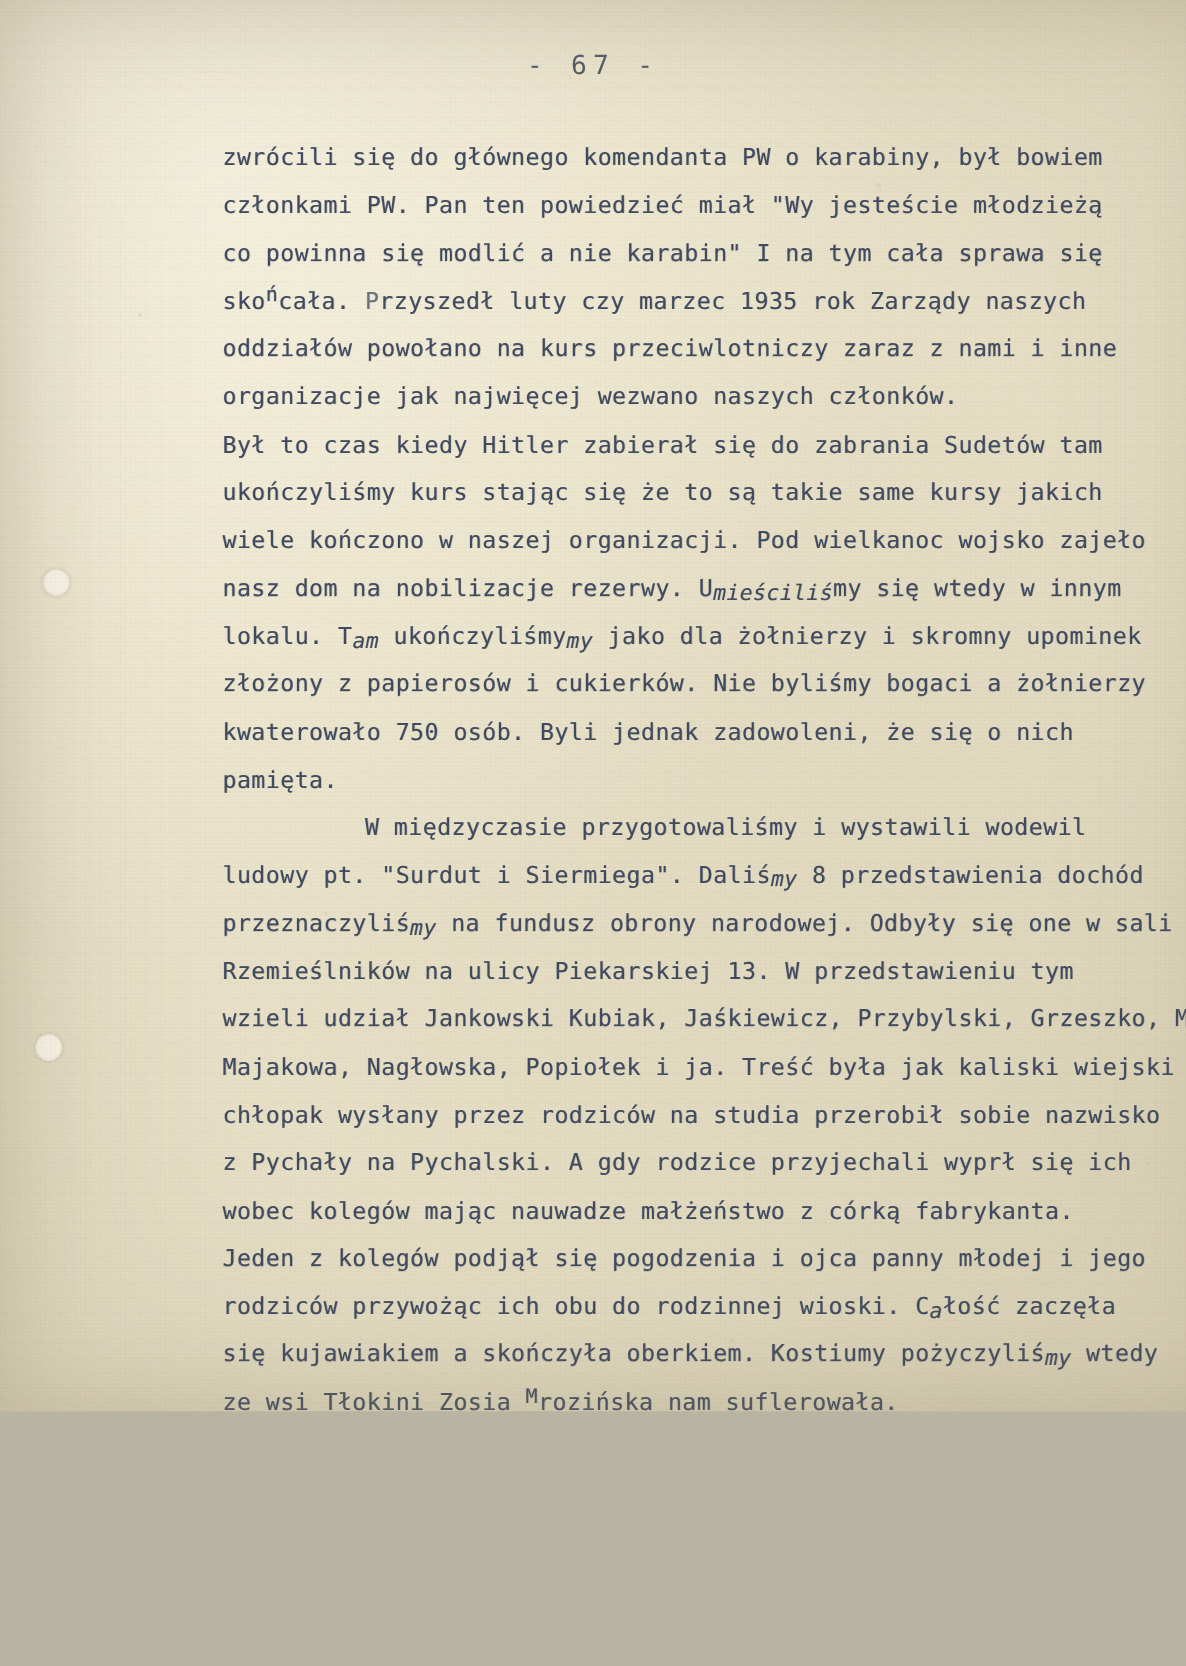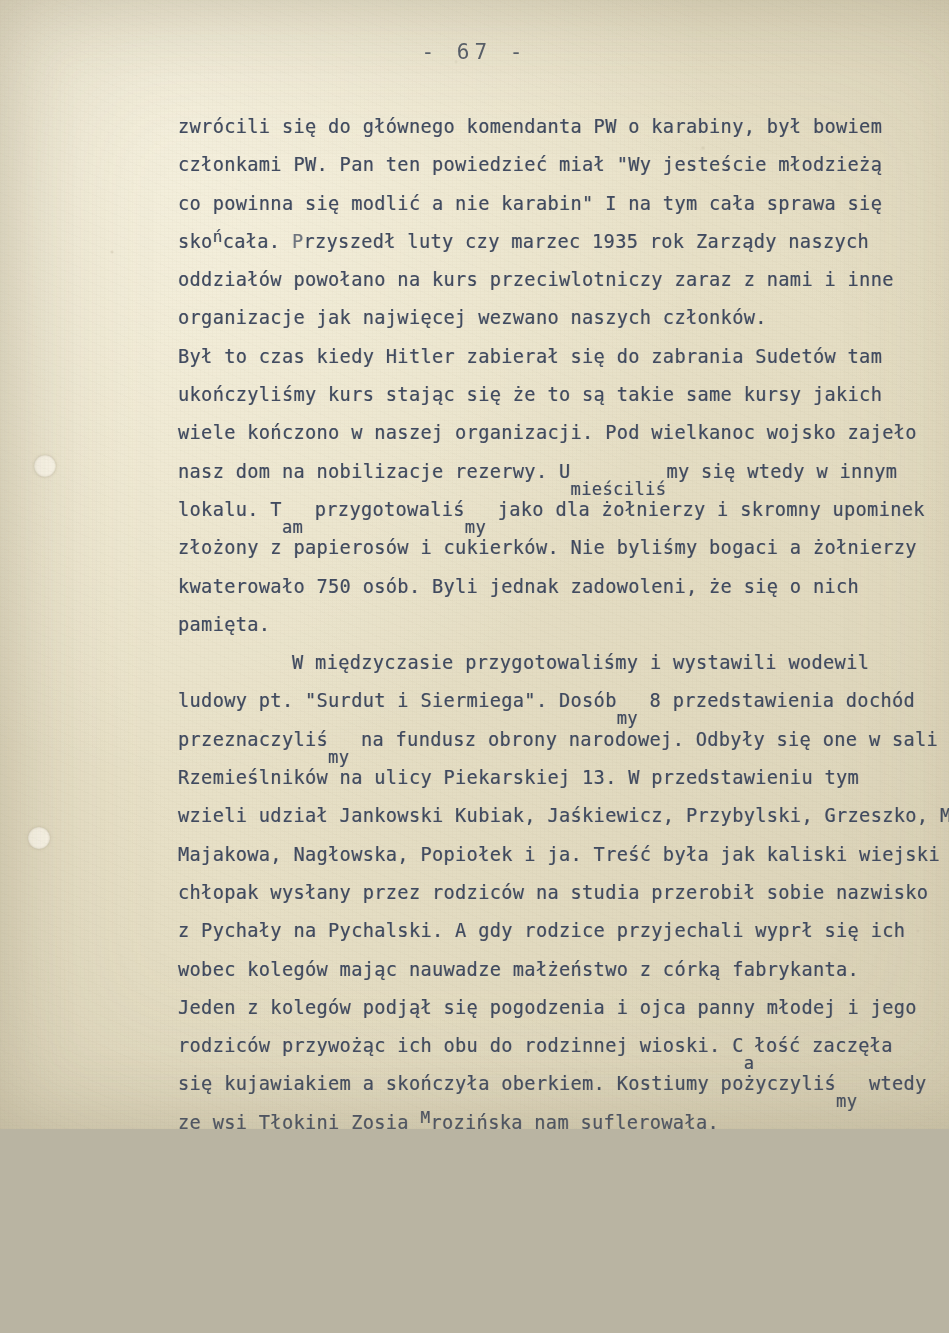--- a/index.html
+++ b/index.html
@@ -107,22 +107,23 @@
     display: inline-block;
     vertical-align: baseline;
     position: relative;
     top: -6px;
     font-size: 0.86em;
   }
   .sub {
     display: inline-block;
     vertical-align: baseline;
     position: relative;
-    top: 17px;
+    top: 3px;
     font-size: 0.92em;
+    font-style: italic;
   }
   
   .faint { opacity: 0.74; }
 
   
   #vignette {
     position: absolute;
     inset: 0;
     pointer-events: none;
     box-shadow:
@@ -141,26 +142,26 @@
       <span class="ln">zwrócili się do głównego komendanta PW o karabiny, był bowiem</span>
       <span class="ln">członkami PW. Pan ten powiedzieć miał "Wy jesteście młodzieżą</span>
       <span class="ln">co powinna się modlić a nie karabin" I na tym cała sprawa się</span>
       <span class="ln"><span>sko</span><span class="sup">ń</span><span>cała. </span><span class="faint">P</span><span>rzyszedł luty czy marzec 1935 rok Zarządy naszych</span></span>
       <span class="ln">oddziałów powołano na kurs przeciwlotniczy zaraz z nami i inne</span>
       <span class="ln">organizacje jak najwięcej wezwano naszych członków.</span>
       <span class="ln">Był to czas kiedy Hitler zabierał się do zabrania Sudetów tam</span>
       <span class="ln">ukończyliśmy kurs stając się że to są takie same kursy jakich</span>
       <span class="ln">wiele kończono w naszej organizacji. Pod wielkanoc wojsko zajeło</span>
       <span class="ln"><span>nasz dom na nobilizacje rezerwy. U</span><span class="sub">mieściliś</span><span>my się wtedy w innym</span></span>
-      <span class="ln"><span>lokalu. T</span><span class="sub">am</span><span> przygotowaliś</span><span class="sub">my</span><span> jako dla żołnierzy i skromny upominek</span></span>
+      <span class="ln"><span>lokalu. T</span><span class="sub">am</span><span> ukończyliśmy</span><span class="sub">my</span><span> jako dla żołnierzy i skromny upominek</span></span>
       <span class="ln">złożony z papierosów i cukierków. Nie byliśmy bogaci a żołnierzy</span>
       <span class="ln">kwaterowało 750 osób. Byli jednak zadowoleni, że się o nich</span>
       <span class="ln">pamięta.</span>
       <span class="ln indent">W międzyczasie przygotowaliśmy i wystawili wodewil</span>
-      <span class="ln"><span>ludowy pt. "Surdut i Siermiega". D</span><span>osób</span><span class="sub">my</span><span> 8 przedstawienia dochód</span></span>
+      <span class="ln"><span>ludowy pt. "Surdut i Siermiega". D</span><span>aliś</span><span class="sub">my</span><span> 8 przedstawienia dochód</span></span>
       <span class="ln"><span>przeznaczyliś</span><span class="sub">my</span><span> na fundusz obrony narodowej. Odbyły się one w sali</span></span>
       <span class="ln">Rzemieślników na ulicy Piekarskiej 13. W przedstawieniu tym</span>
       <span class="ln">wzieli udział Jankowski Kubiak, Jaśkiewicz, Przybylski, Grzeszko, M</span>
       <span class="ln">Majakowa, Nagłowska, Popiołek i ja. Treść była jak kaliski wiejski</span>
       <span class="ln">chłopak wysłany przez rodziców na studia przerobił sobie nazwisko</span>
       <span class="ln">z Pychały na Pychalski. A gdy rodzice przyjechali wyprł się ich</span>
       <span class="ln">wobec kolegów mając nauwadze małżeństwo z córką fabrykanta.</span>
       <span class="ln">Jeden z kolegów podjął się pogodzenia i ojca panny młodej i jego</span>
       <span class="ln"><span>rodziców przywożąc ich obu do rodzinnej wioski. C</span><span class="sub">a</span><span>łość zaczęła</span></span>
       <span class="ln"><span>się kujawiakiem a skończyła oberkiem. Kostiumy pożyczyliś</span><span class="sub">my</span><span> wtedy</span></span>

